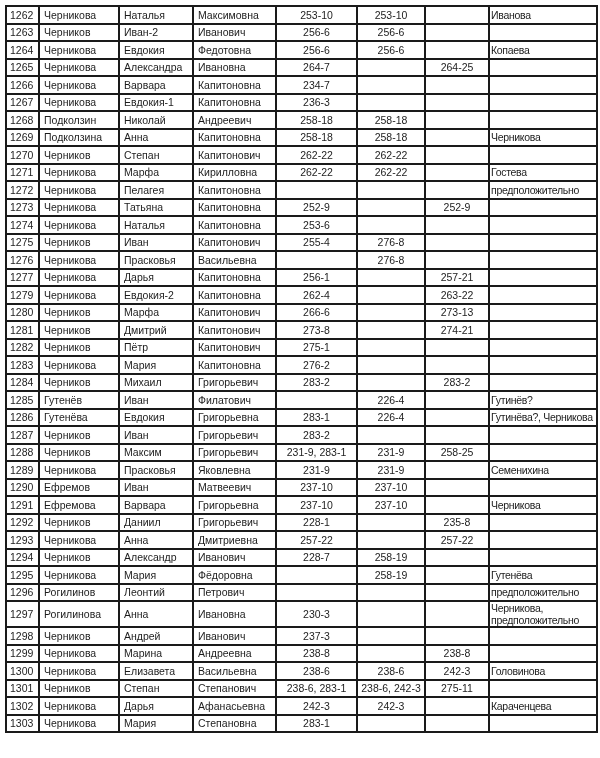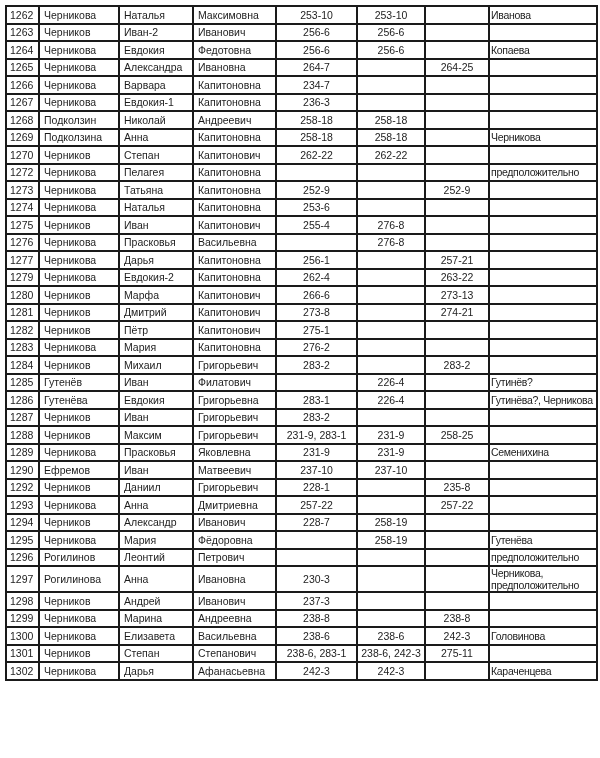--- a/index.html
+++ b/index.html
@@ -150,20 +150,30 @@
           <td class="num">1270</td>
           <td>Черников</td>
           <td>Степан</td>
           <td>Капитонович</td>
           <td class="c">262-22</td>
           <td class="c">262-22</td>
           <td class="c"></td>
           <td class="note"></td>
         </tr>
         <tr>
+          <td class="num">1271</td>
+          <td>Черникова</td>
+          <td>Марфа</td>
+          <td>Кирилловна</td>
+          <td class="c">262-22</td>
+          <td class="c">262-22</td>
+          <td class="c"></td>
+          <td class="note">Гостева</td>
+        </tr>
+        <tr>
           <td class="num">1272</td>
           <td>Черникова</td>
           <td>Пелагея</td>
           <td>Капитоновна</td>
           <td class="c"></td>
           <td class="c"></td>
           <td class="c"></td>
           <td class="note">предположительно</td>
         </tr>
         <tr>
@@ -330,20 +340,30 @@
           <td class="num">1290</td>
           <td>Ефремов</td>
           <td>Иван</td>
           <td>Матвеевич</td>
           <td class="c">237-10</td>
           <td class="c">237-10</td>
           <td class="c"></td>
           <td class="note"></td>
         </tr>
         <tr>
+          <td class="num">1291</td>
+          <td>Ефремова</td>
+          <td>Варвара</td>
+          <td>Григорьевна</td>
+          <td class="c">237-10</td>
+          <td class="c">237-10</td>
+          <td class="c"></td>
+          <td class="note">Черникова</td>
+        </tr>
+        <tr>
           <td class="num">1292</td>
           <td>Черников</td>
           <td>Даниил</td>
           <td>Григорьевич</td>
           <td class="c">228-1</td>
           <td class="c"></td>
           <td class="c">235-8</td>
           <td class="note"></td>
         </tr>
         <tr>
@@ -439,15 +459,25 @@
         <tr>
           <td class="num">1302</td>
           <td>Черникова</td>
           <td>Дарья</td>
           <td>Афанасьевна</td>
           <td class="c">242-3</td>
           <td class="c">242-3</td>
           <td class="c"></td>
           <td class="note">Караченцева</td>
         </tr>
+        <tr>
+          <td class="num">1303</td>
+          <td>Черникова</td>
+          <td>Мария</td>
+          <td>Степановна</td>
+          <td class="c">283-1</td>
+          <td class="c"></td>
+          <td class="c"></td>
+          <td class="note"></td>
+        </tr>
       </tbody>
   </table>
 </div>
 
 </body></html>

